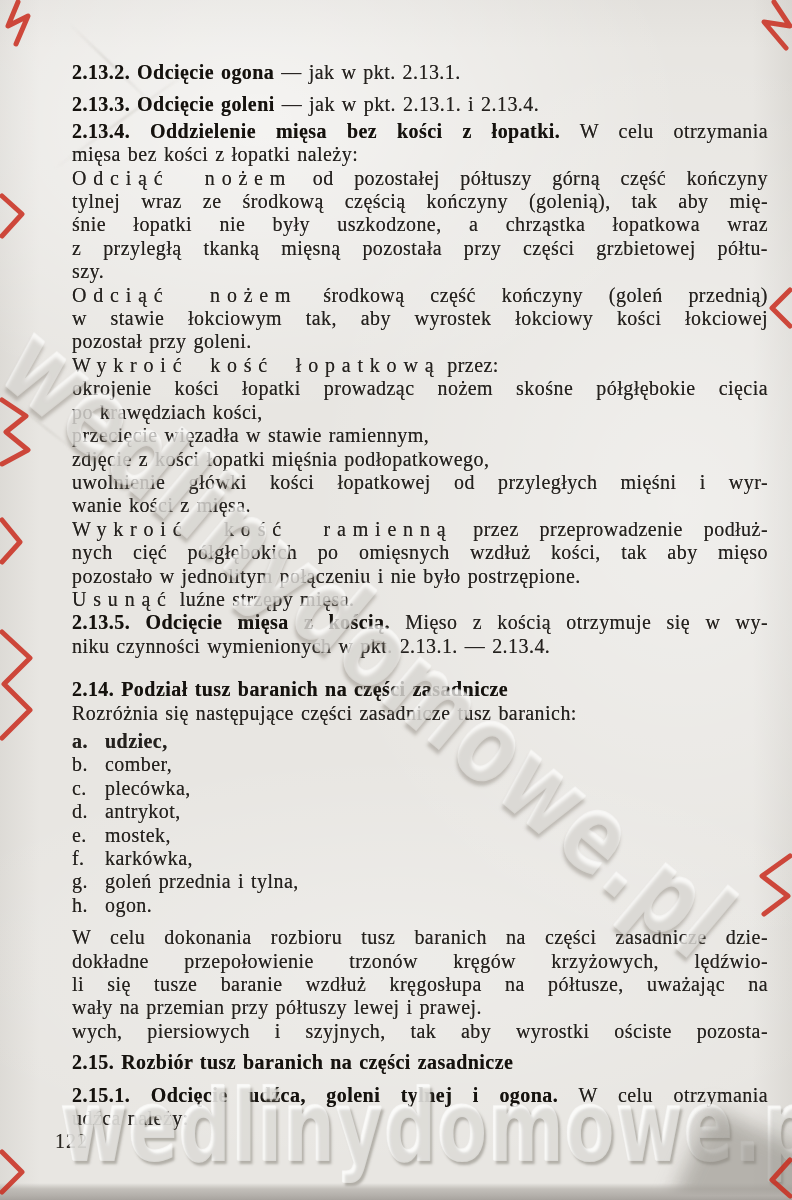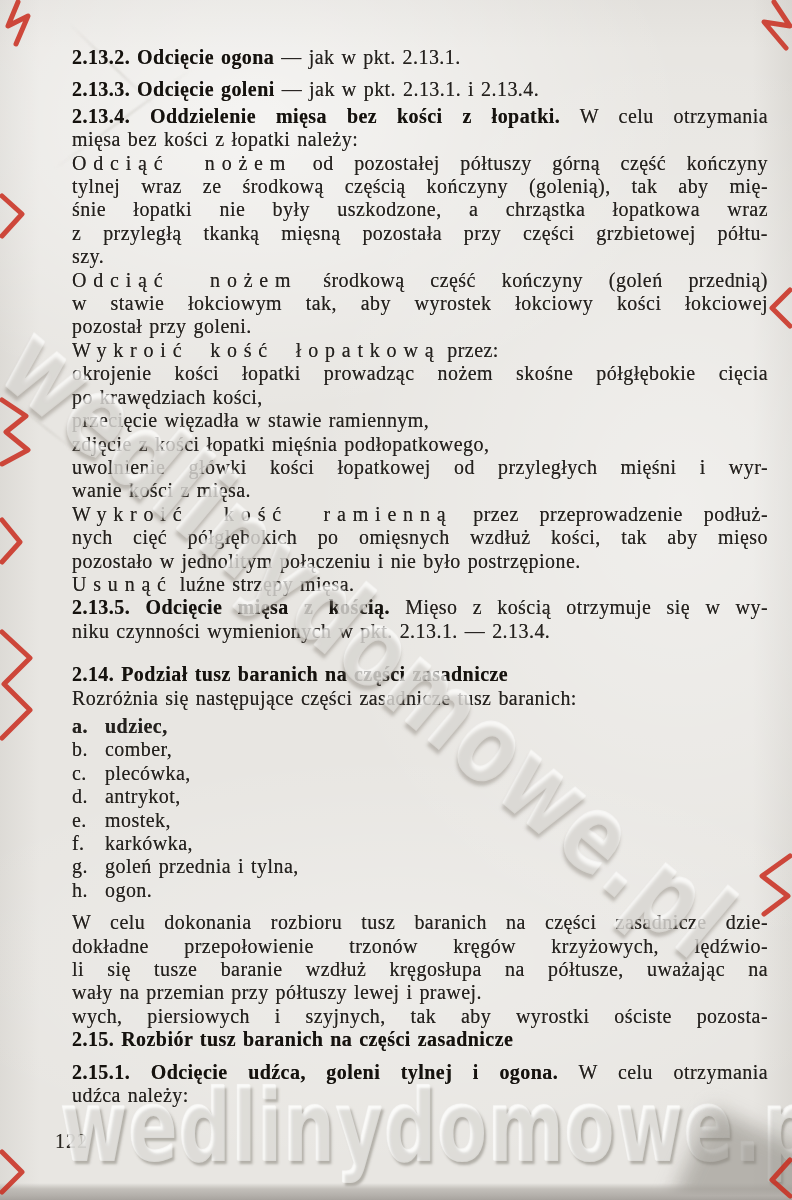--- a/index.html
+++ b/index.html
@@ -16,21 +16,21 @@
       radial-gradient(ellipse 700px 300px at 50% 80%, rgba(255,255,255,0.25), rgba(255,255,255,0) 70%),
       linear-gradient(90deg, rgba(176,172,165,0.20), rgba(176,172,165,0) 5%, rgba(176,172,165,0) 95%, rgba(176,172,165,0.22)),
       linear-gradient(180deg, rgba(190,186,180,0.12), rgba(190,186,180,0) 4%);
   }
   .crease{position:absolute;background:linear-gradient(90deg,rgba(165,160,152,0),rgba(165,160,152,0.35),rgba(165,160,152,0));height:2px;border-radius:2px;filter:blur(1px);}
   .crease.c1{left:38px;top:118px;width:170px;transform:rotate(-36deg);}
   .crease.c2{left:52px;top:64px;width:120px;transform:rotate(44deg);}
   .crease.c3{left:2px;top:428px;width:90px;transform:rotate(38deg);opacity:.7;}
 
   .content{
-    position:absolute;left:72px;top:46px;width:696px;z-index:2;
+    position:absolute;left:72px;top:61px;width:696px;z-index:2;
     color:#24211e;font-size:20px;line-height:23.4px;
     letter-spacing:0.45px;word-spacing:1.5px;
     text-shadow:0 0 0.5px rgba(45,40,34,0.65);
   }
   .line{min-height:23.4px;}
   .line.j{text-align:justify;text-align-last:justify;}
   .b{font-weight:bold;color:#15120e;}
   .sp{letter-spacing:0.34em;word-spacing:0.5em;text-align:center;}
   .k{display:inline-block;min-width:33px;}
 
@@ -110,21 +110,21 @@
       <div class="line"><span class="k">d.</span><span class="n">antrykot,</span></div>
       <div class="line"><span class="k">e.</span><span class="n">mostek,</span></div>
       <div class="line"><span class="k">f.</span><span class="n">karkówka,</span></div>
       <div class="line"><span class="k">g.</span><span class="n">goleń przednia i tylna,</span></div>
       <div class="line"><span class="k">h.</span><span class="n">ogon.</span></div>
       <div class="line j" style="margin-top: 9px;"><span class="n">W celu dokonania rozbioru tusz baranich na części zasadnicze dzie-</span></div>
       <div class="line j"><span class="n">dokładne przepołowienie trzonów kręgów krzyżowych, lędźwio-</span></div>
       <div class="line j"><span class="n">li się tusze baranie wzdłuż kręgosłupa na półtusze, uważając na</span></div>
       <div class="line"><span class="n">wały na przemian przy półtuszy lewej i prawej.</span></div>
       <div class="line j"><span class="n">wych, piersiowych i szyjnych, tak aby wyrostki ościste pozosta-</span></div>
-      <div class="line" style="margin-top: 0;"><span class="b">2.15. Rozbiór tusz baranich na części zasadnicze</span></div>
+      <div class="line" style="margin-top: 8px;"><span class="b">2.15. Rozbiór tusz baranich na części zasadnicze</span></div>
       <div class="line j" style="margin-top: 9px;"><span class="b">2.15.1. Odcięcie udźca, goleni tylnej i ogona.</span><span class="n"> W celu otrzymania</span></div>
       <div class="line"><span class="n">udźca należy:</span></div>
     </div>
 
   <div class="page-number">122</div>
 
   <div class="wm wm-diag">wedlinydomowe.pl</div>
   <div class="wm wm-bottom">wedlinydomowe.pl</div>
 
   <div class="corner-shadow"></div>

